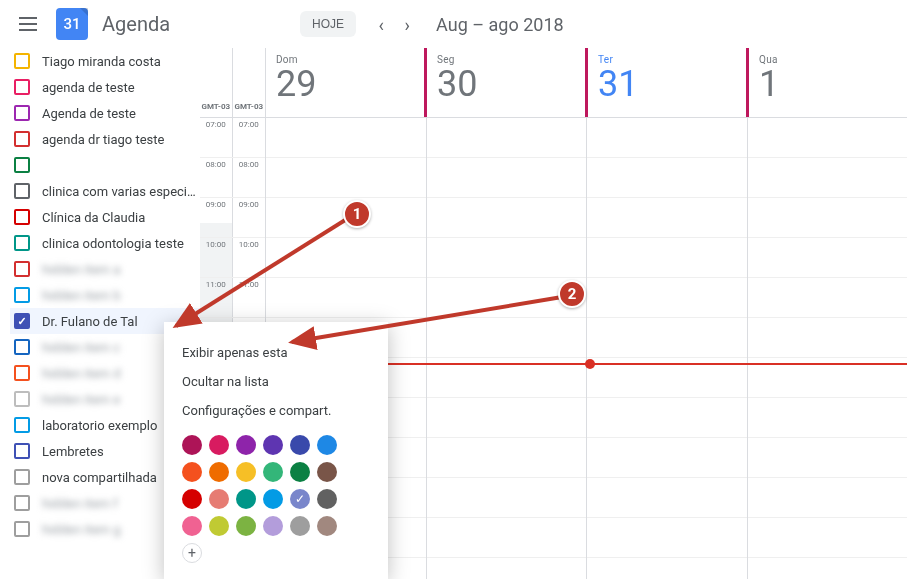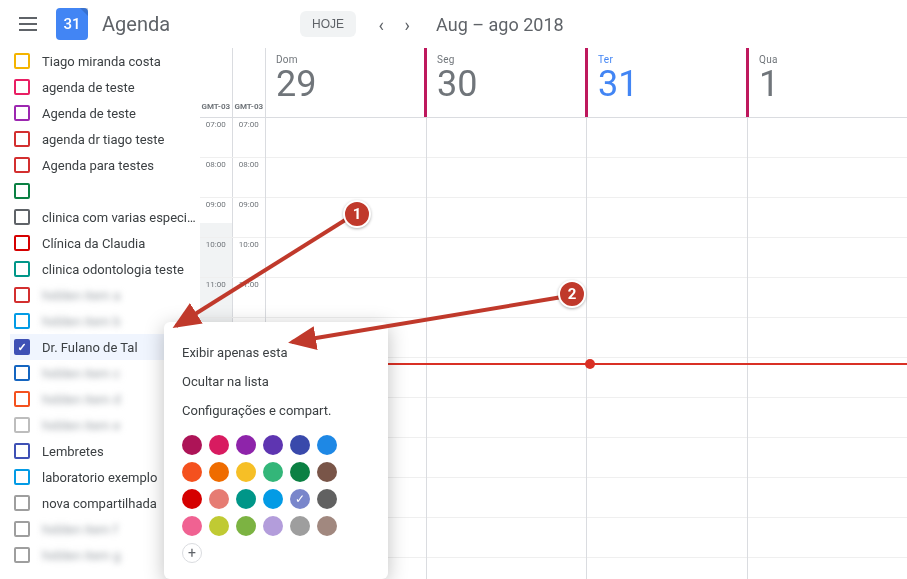--- a/index.html
+++ b/index.html
@@ -226,21 +226,21 @@
     left: 319px; top: -6px;
     width: 10px; height: 10px;
     background: #d93025;
     border-radius: 50%;
   }
   .popover {
     position: absolute;
     left: 164px; top: 322px;
     width: 224px;
     background: #fff;
-    border-radius: 6px;
+    border-radius: 0;
     box-shadow: 0 4px 20px rgba(0,0,0,0.25);
     padding: 16px 0 12px;
     z-index: 10;
   }
   .pop-item {
     padding: 7px 18px;
     font-size: 13px;
     color: #3c4043;
     cursor: pointer;
   }
@@ -325,24 +325,20 @@
       </div>
       <div class="cal-item">
         <div class="cbx" style="color: rgb(156, 39, 176);"></div>
         <div class="cal-label">Agenda de teste</div>
       </div>
       <div class="cal-item">
         <div class="cbx" style="color: rgb(211, 47, 47);"></div>
         <div class="cal-label">agenda dr tiago teste</div>
       </div>
       <div class="cal-item">
-        <div class="cbx" style="color: rgb(211, 47, 47);"></div>
-        <div class="cal-label">Agenda para testes</div>
-      </div>
-      <div class="cal-item">
         <div class="cbx" style="color: rgb(11, 128, 67);"></div>
       </div>
       <div class="cal-item">
         <div class="cbx" style="color: rgb(95, 99, 104);"></div>
         <div class="cal-label">clinica com varias especia...</div>
       </div>
       <div class="cal-item">
         <div class="cbx" style="color: rgb(213, 0, 0);"></div>
         <div class="cal-label">Clínica da Claudia</div>
       </div>
@@ -369,26 +365,26 @@
       </div>
       <div class="cal-item">
         <div class="cbx" style="color: rgb(244, 81, 30);"></div>
         <div class="cal-label blur">hidden item d</div>
       </div>
       <div class="cal-item">
         <div class="cbx" style="color: rgb(189, 189, 189);"></div>
         <div class="cal-label blur">hidden item e</div>
       </div>
       <div class="cal-item">
+        <div class="cbx" style="color: rgb(3, 155, 229);"></div>
+        <div class="cal-label">laboratorio exemplo</div>
+      </div>
+      <div class="cal-item">
         <div class="cbx" style="color: rgb(63, 81, 181);"></div>
         <div class="cal-label">Lembretes</div>
-      </div>
-      <div class="cal-item">
-        <div class="cbx" style="color: rgb(3, 155, 229);"></div>
-        <div class="cal-label">laboratorio exemplo</div>
       </div>
       <div class="cal-item">
         <div class="cbx" style="color: rgb(158, 158, 158);"></div>
         <div class="cal-label">nova compartilhada</div>
       </div>
       <div class="cal-item">
         <div class="cbx" style="color: rgb(158, 158, 158);"></div>
         <div class="cal-label blur">hidden item f</div>
       </div>
       <div class="cal-item">

